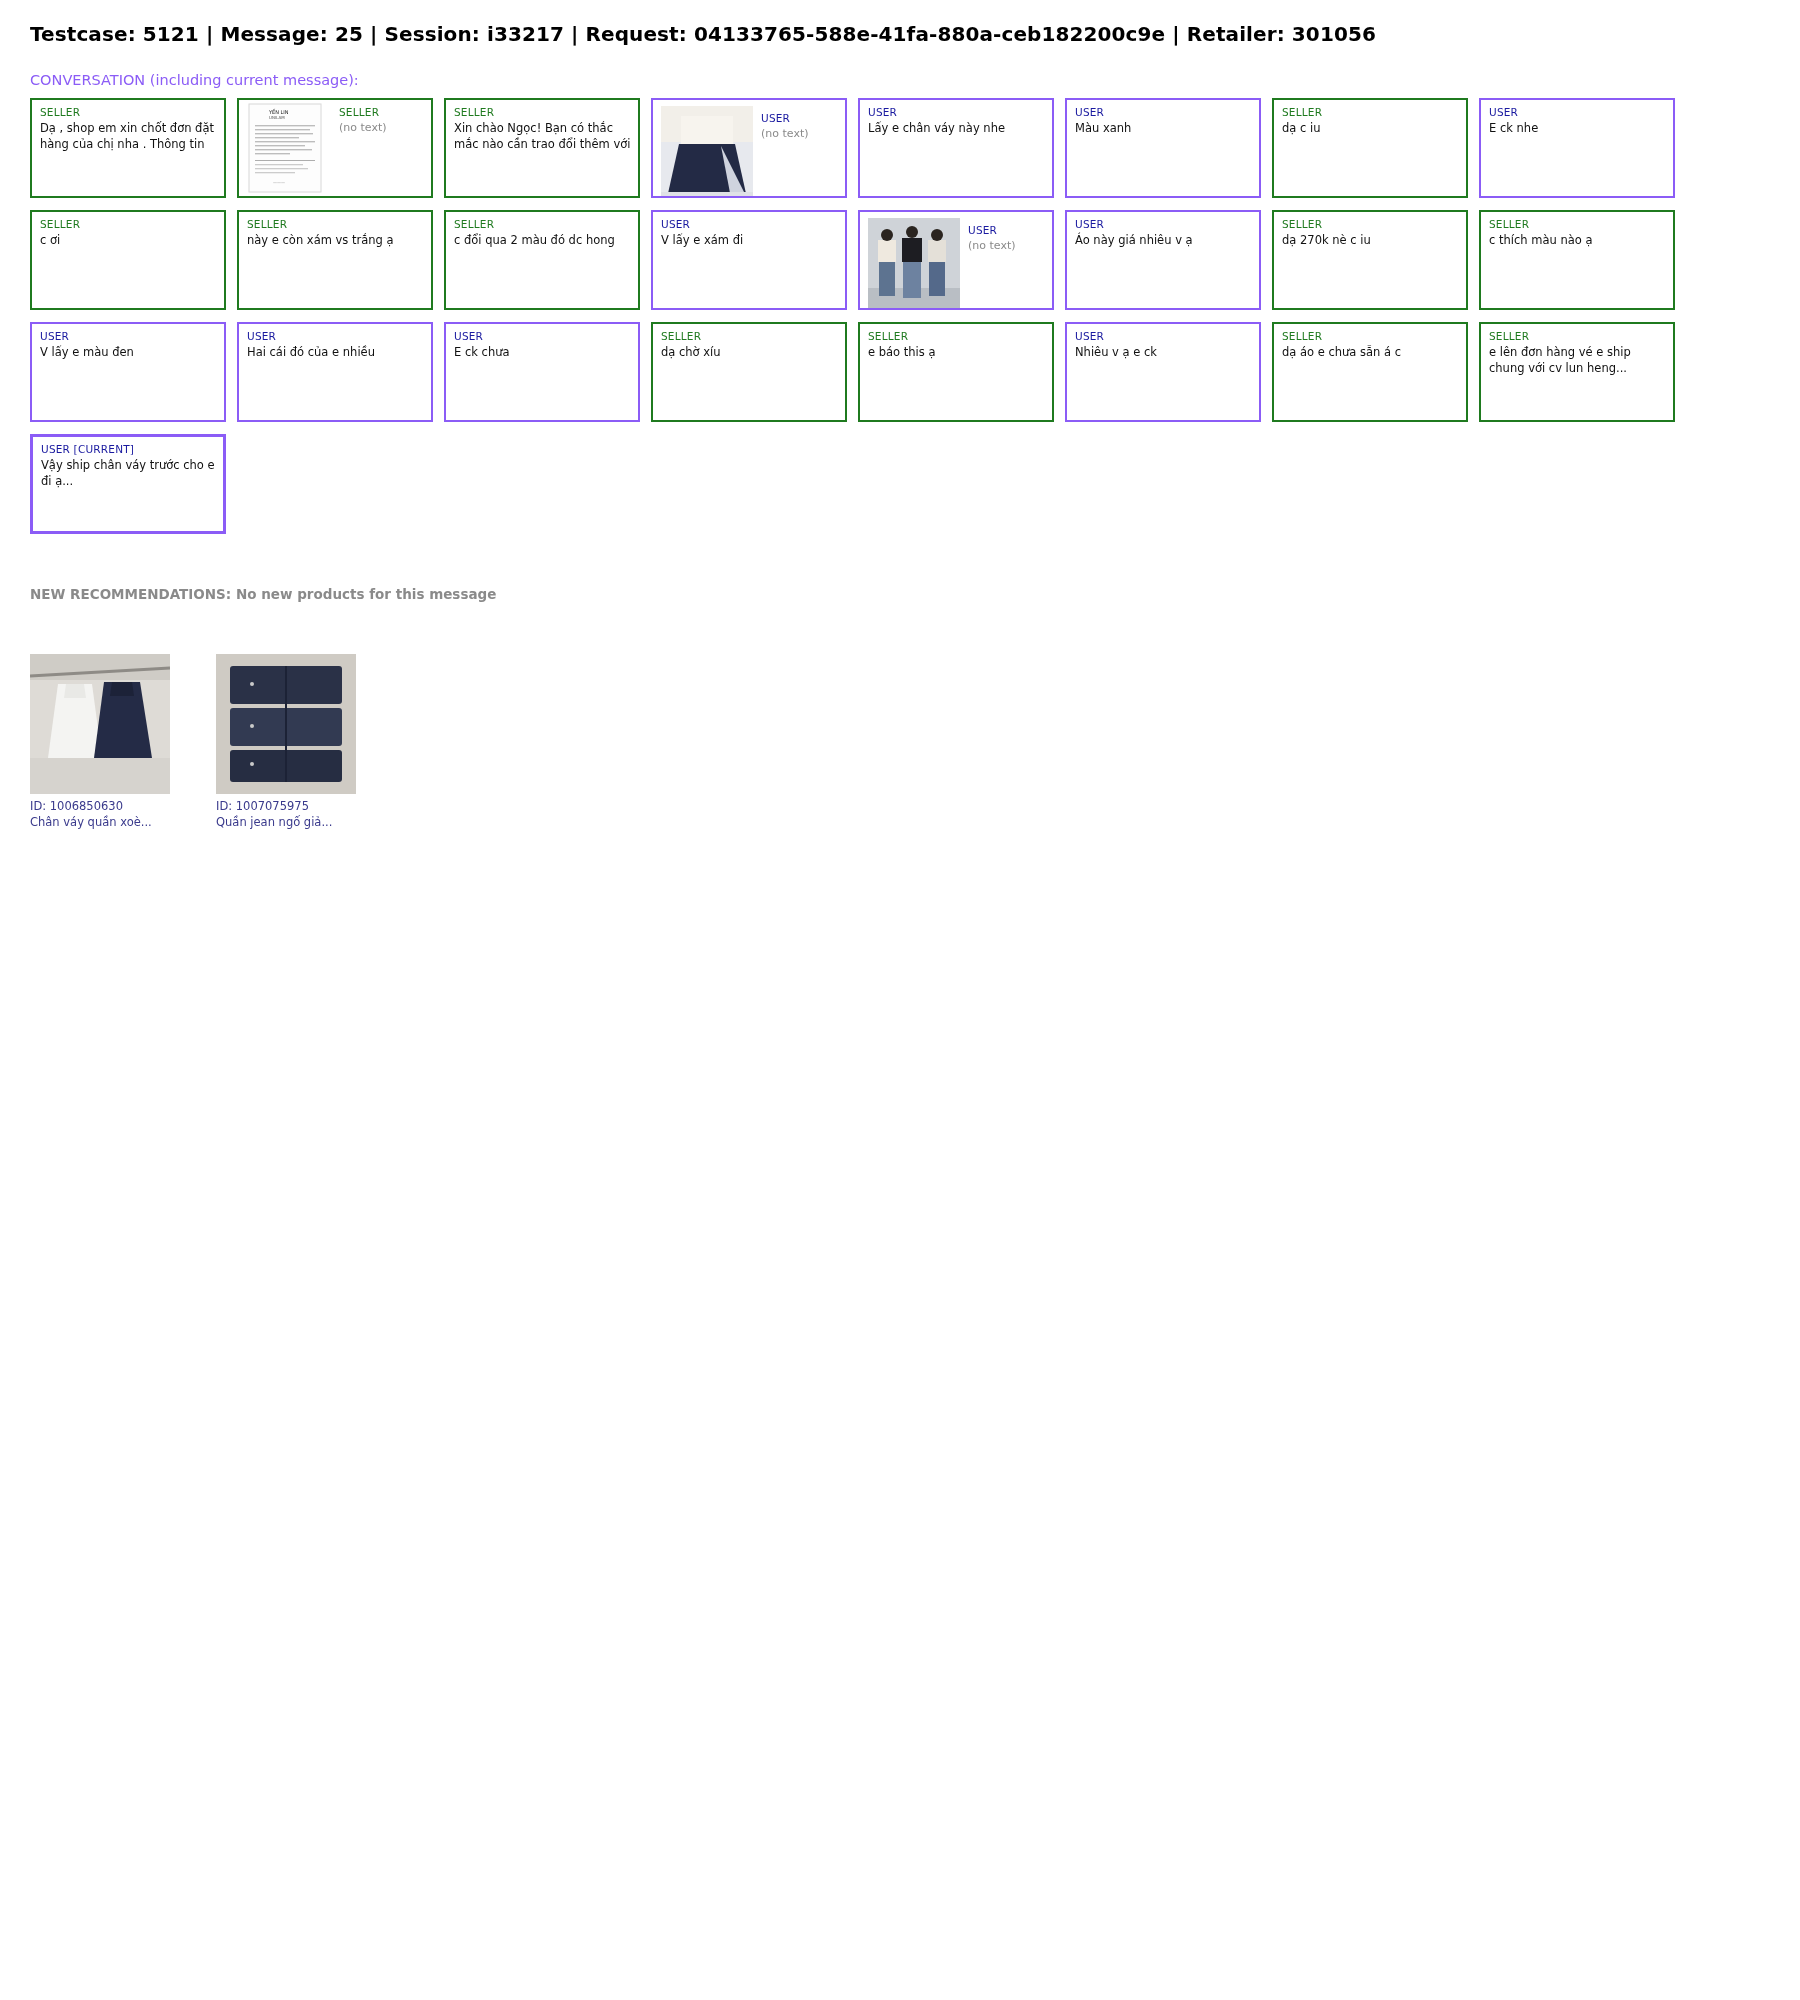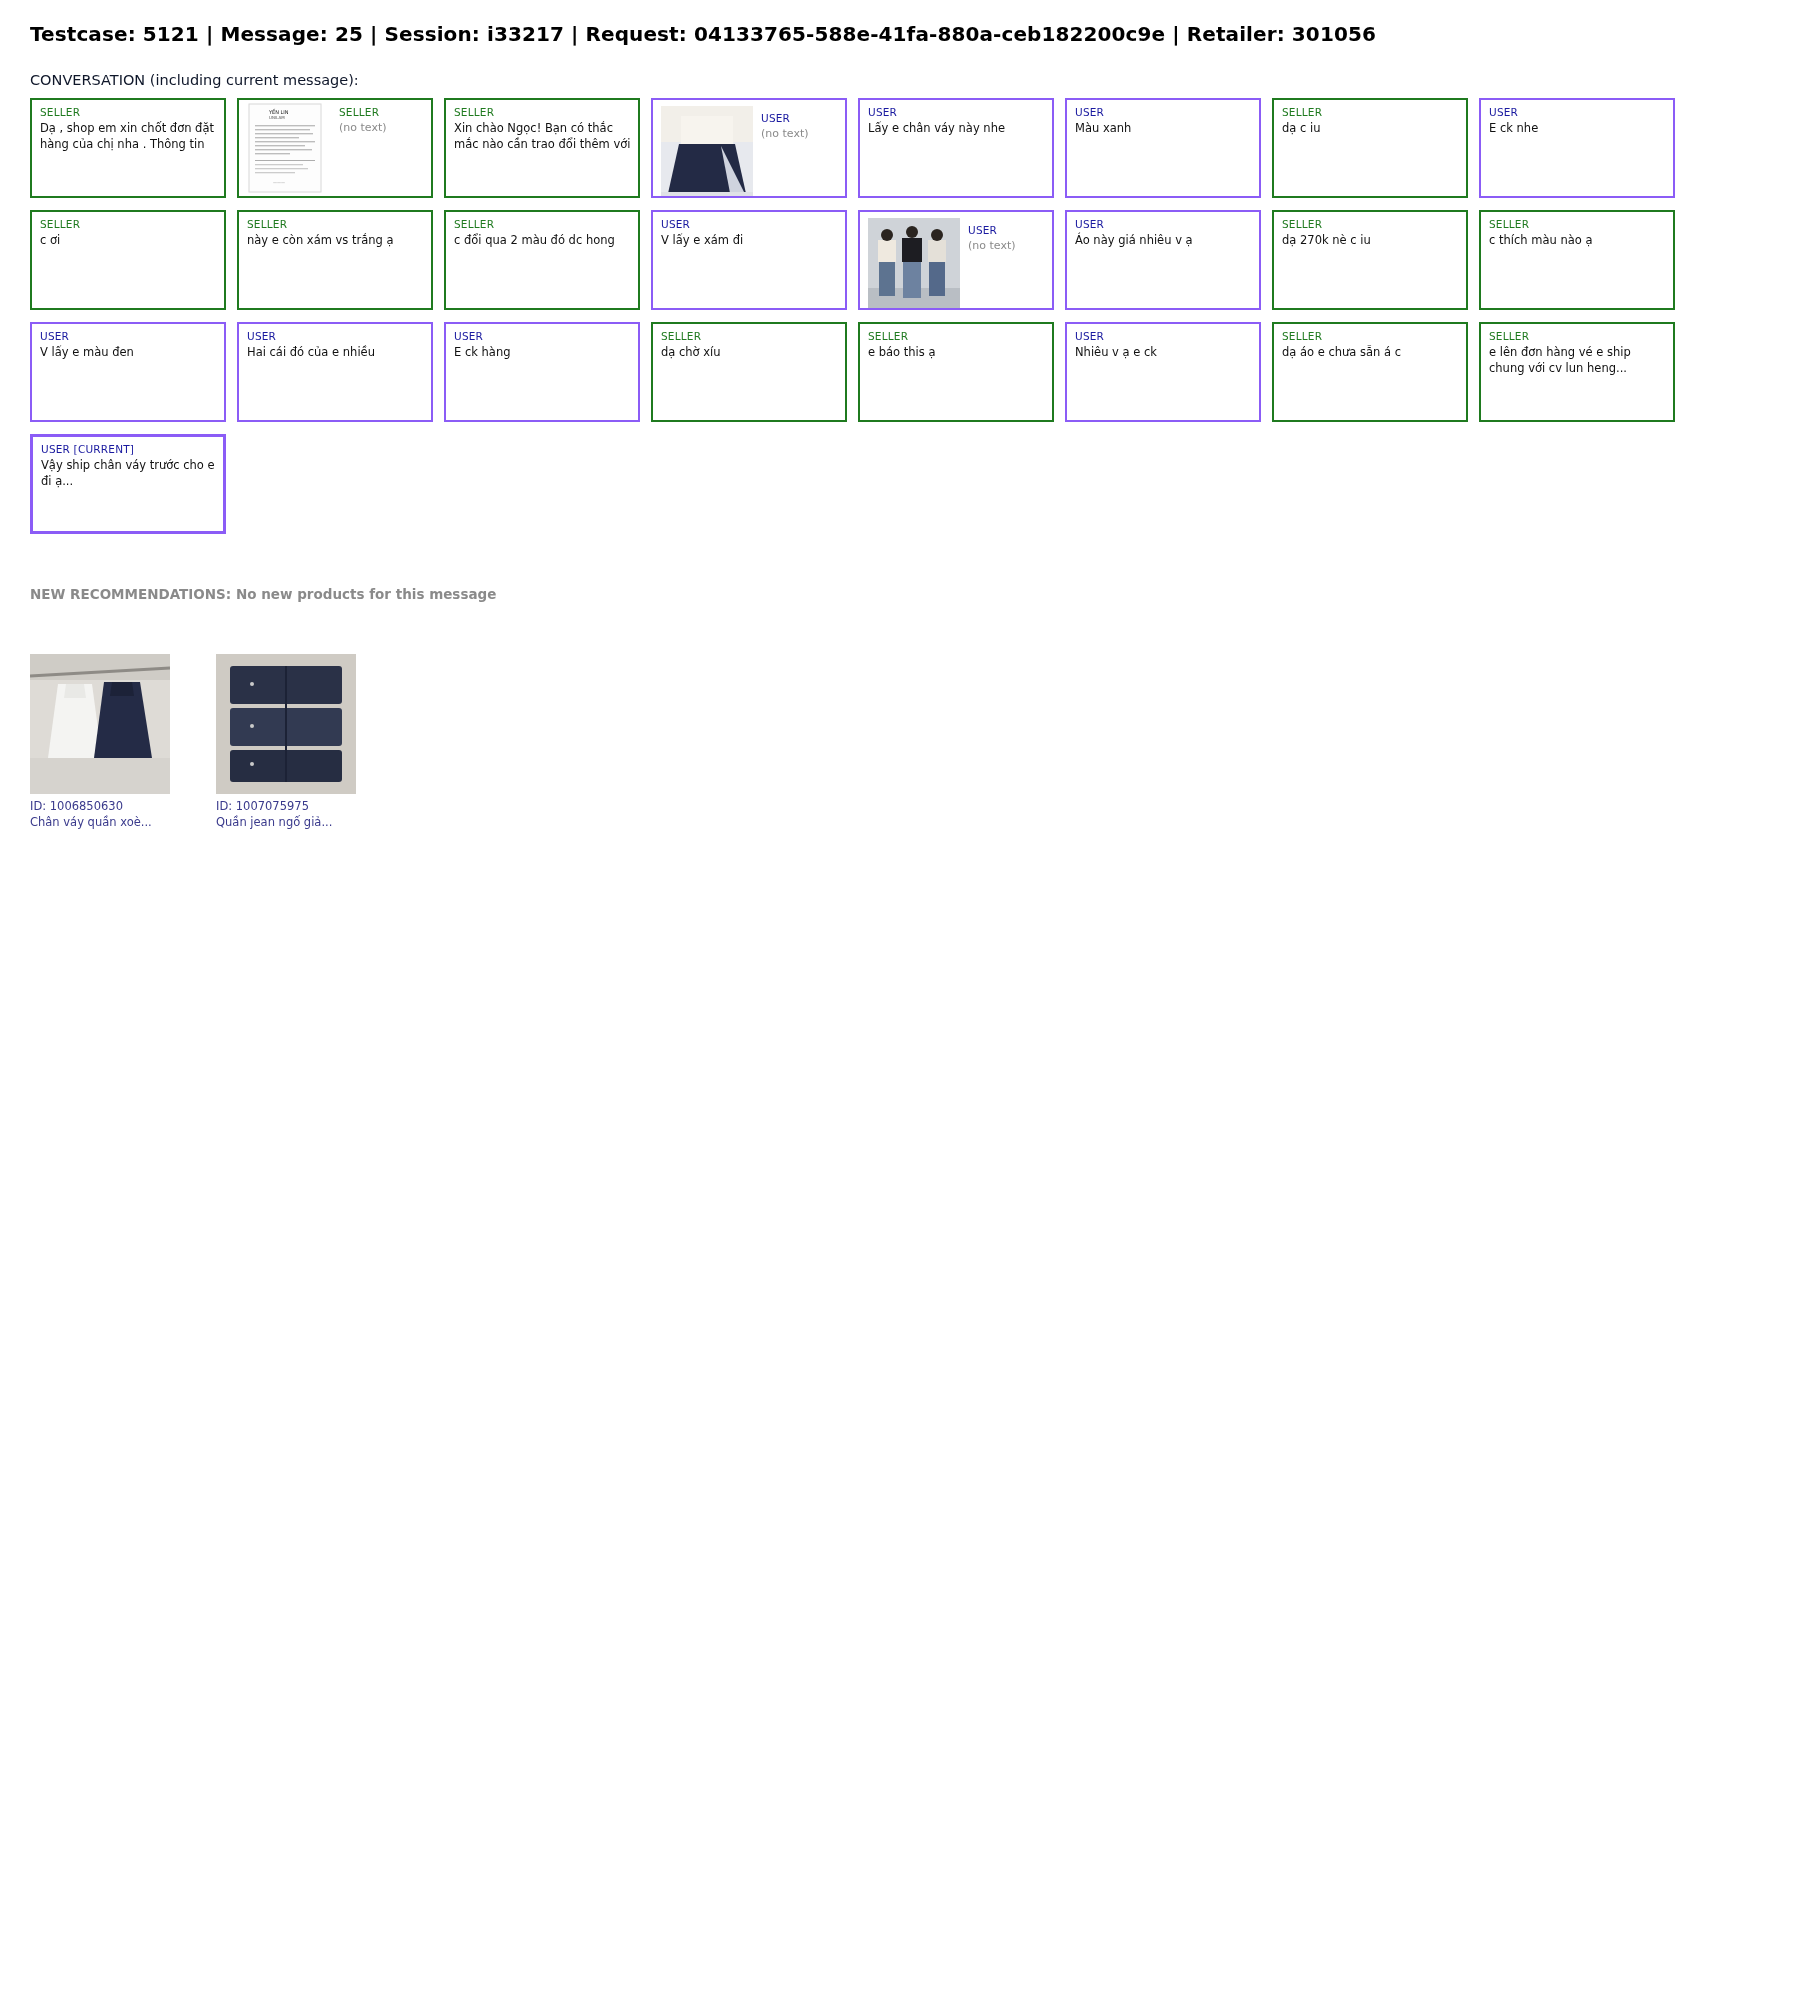--- a/index.html
+++ b/index.html
@@ -19,21 +19,21 @@
   }
   .title {
     font-size: 20px;
     font-weight: bold;
     color: #000;
     margin: 0 0 26px 0;
     letter-spacing: 0.1px;
   }
   .section-label {
     font-size: 14.5px;
-    color: #0f172a;
+    color: #8b5cf6;
     margin: 0 0 10px 0;
   }
   .section-label.gt {
     color: #8b1a1a;
   }
   .conv-grid {
     display: flex;
     flex-wrap: wrap;
     gap: 0;
     width: 1700px;
@@ -297,21 +297,21 @@
       <div class="body">V lấy e màu đen</div>
     </div>
 
     <div class="msg">
       <span class="role">USER</span>
       <div class="body">Hai cái đó của e nhiều</div>
     </div>
 
     <div class="msg">
       <span class="role">USER</span>
-      <div class="body">E ck hàng</div>
+      <div class="body">E ck chưa</div>
     </div>
 
     <div class="msg seller">
       <span class="role">SELLER</span>
       <div class="body">dạ chờ xíu</div>
     </div>
 
     <div class="msg seller">
       <span class="role">SELLER</span>
       <div class="body">e báo this ạ</div>

